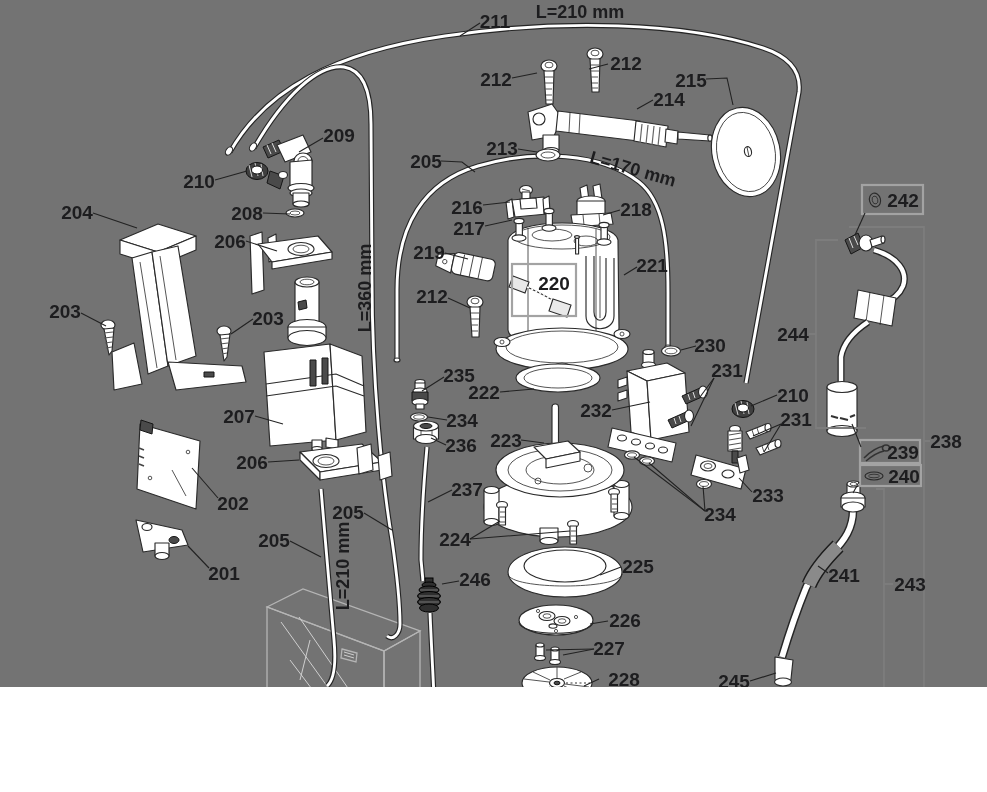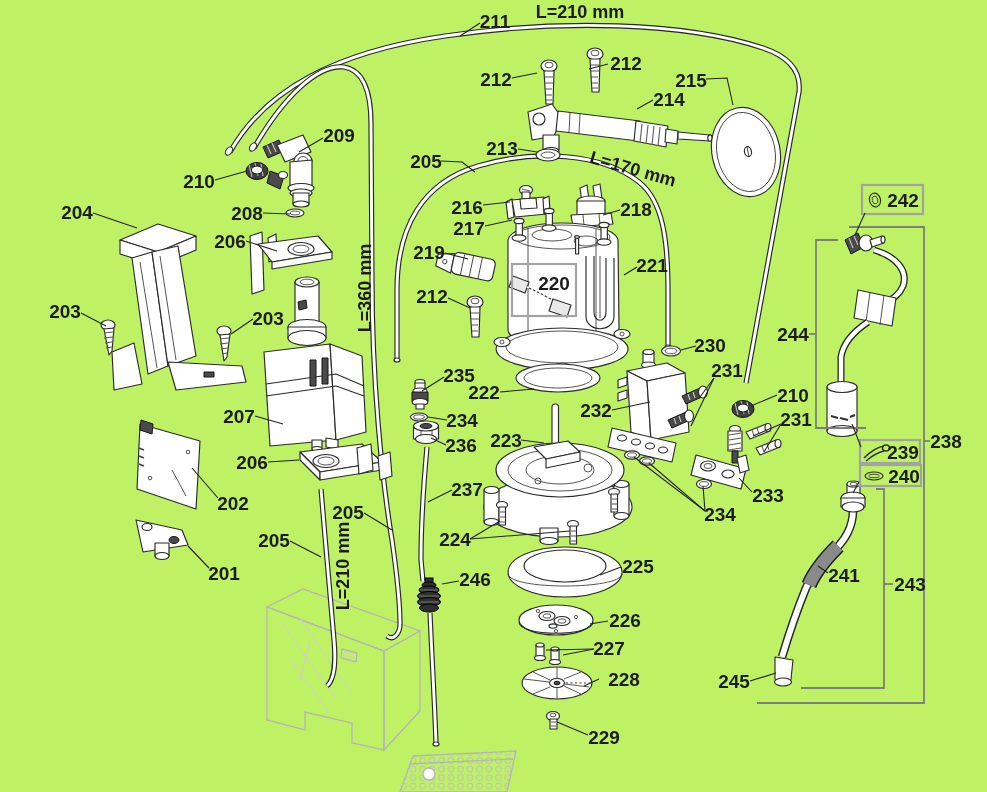--- a/index.html
+++ b/index.html
@@ -1,16 +1,16 @@
 <!DOCTYPE html>
 <html><head>
 <meta charset="utf-8">
 <style>
   html,body{margin:0;padding:0;background:#fff;}
-  .stage{position:relative;width:987px;height:792px;background:#bef264;overflow:hidden;}
+  .stage{position:relative;width:987px;height:687px;background:#737373;overflow:hidden;}
   svg{position:absolute;left:0;top:0;}
   .p{fill:#fff;stroke:#2a2a2a;stroke-width:1.15;stroke-linejoin:round;}
   .pd{fill:#4a4a4a;stroke:#161616;stroke-width:1;stroke-linejoin:round;}
   .pg{fill:#e9e9e9;stroke:#2a2a2a;stroke-width:1.1;}
   .ln{fill:none;stroke:#2a2a2a;stroke-width:1.15;}
   .thin{fill:none;stroke:#2a2a2a;stroke-width:.8;}
   .tube-o{fill:none;stroke:#262626;stroke-width:5.2;}
   .tube-i{fill:none;stroke:#ffffff;stroke-width:2.9;}
   .pipe-o{fill:none;stroke:#262626;stroke-width:7;}
   .pipe-i{fill:none;stroke:#ffffff;stroke-width:4.4;}

